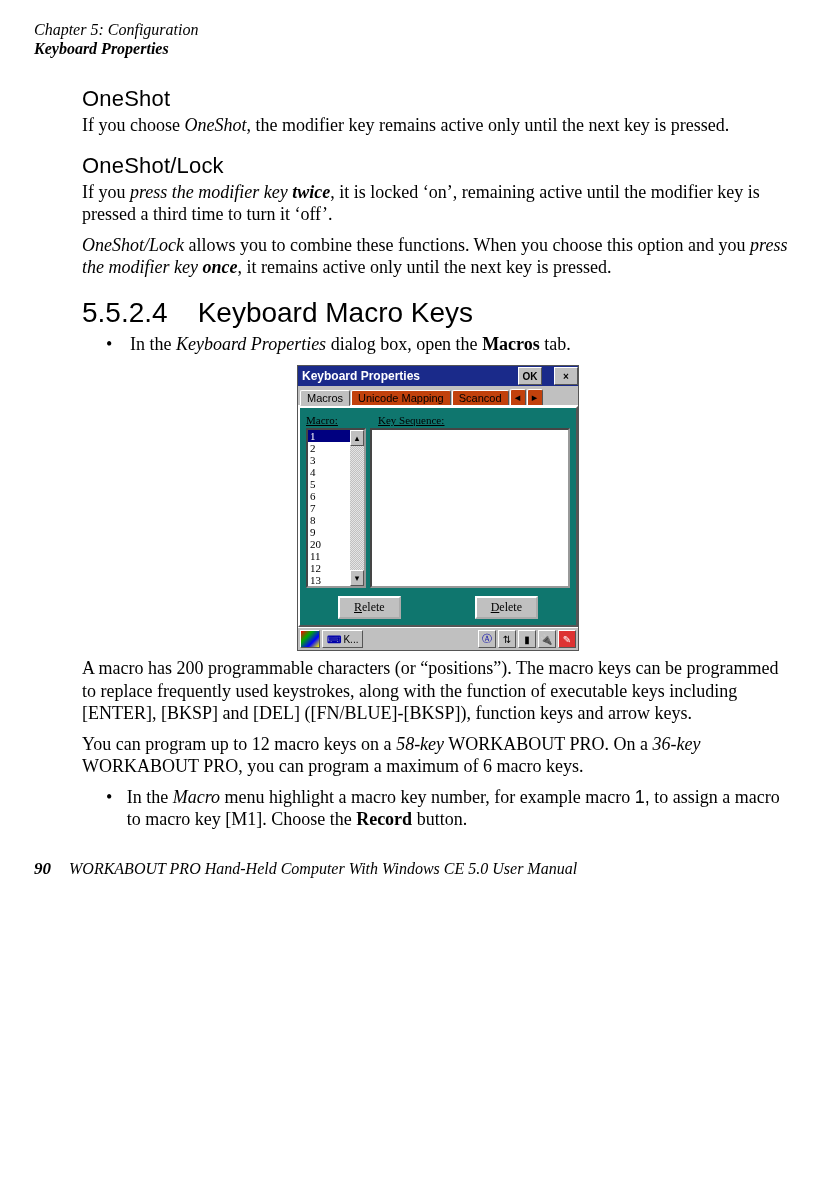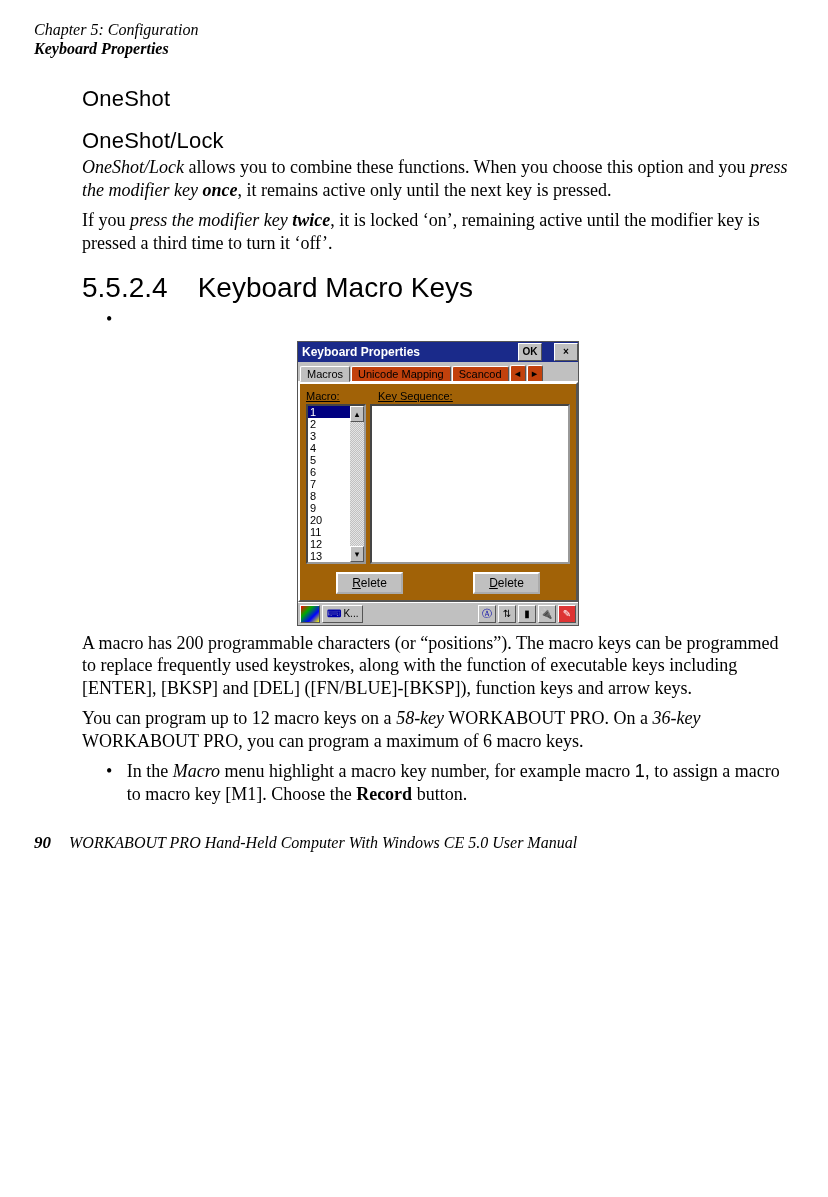--- a/index.html
+++ b/index.html
@@ -102,22 +102,23 @@
     margin-right:1px;
     border-top-left-radius:2px;border-top-right-radius:2px;
   }
   .tab:first-child { border-bottom:1px solid #c0c0c0; position:relative; top:1px; background:#c0c0c0;}
   .tab.scroll { width:10px; padding:1px 2px; display:flex;align-items:center;justify-content:center;}
   .panel {
     border:2px solid #c0c0c0;
     border-top-color:#fff;border-left-color:#fff;
     border-right-color:#555;border-bottom-color:#555;
     padding:6px;
-    background:#a16207;
+    background:#0f766e;
     box-sizing:border-box;
+    font-family:Liberation Serif, serif;
   }
   .labels {display:flex; gap:10px; font-size:11px; margin-bottom:2px;}
   .labels span { text-decoration:underline; }
   .columns {display:flex; gap:4px; height:160px;}
   .listbox {
     background:#fff;
     border:2px inset #999;
     width:60px;
     overflow:hidden;
     font-size:11px;
@@ -181,36 +182,42 @@
 
 <div class="page">
 
   <div class="header-running">
     <div class="chapter">Chapter 5: Configuration</div>
     <div class="section">Keyboard Properties</div>
   </div>
 
   <div class="indent">
     <h3 class="heading cond">OneShot</h3>
+    <p class="body-text">
+      <span>If you choose </span><span class="italic">OneShot</span><span>, the modifier key remains active only until the next key is pressed.</span>
+    </p>
 
     <h3 class="heading cond">OneShot/Lock</h3>
     <p class="body-text">
-      <span class="italic">OneShot/Lock</span><span> allows you to combine these functions. When you choose this option and you </span><span class="italic">press the modifier key </span><span class="biitalic">once</span><span>, it remains active only until the next key is pressed.</span>
+      <span>If you </span><span class="italic">press the modifier key </span><span class="biitalic">twice</span><span>, it is locked ‘on’, remaining active until the modifier key is pressed a third time to turn it ‘off’.</span>
     </p>
     <p class="body-text">
-      <span>If you </span><span class="italic">press the modifier key </span><span class="biitalic">twice</span><span>, it is locked ‘on’, remaining active until the modifier key is pressed a third time to turn it ‘off’.</span>
+      <span class="italic">OneShot/Lock</span><span> allows you to combine these functions. When you choose this option and you </span><span class="italic">press the modifier key </span><span class="biitalic">once</span><span>, it remains active only until the next key is pressed.</span>
     </p>
 
     <h2 class="numhead">
       <span>5.5.2.4</span>
       <span>Keyboard Macro Keys</span>
     </h2>
 
     <div class="bullet-row">
       <div class="dot">•</div>
+      <div>
+        <span>In the </span><span class="italic">Keyboard Properties</span><span> dialog box, open the </span><span class="bold">Macros</span><span> tab.</span>
+      </div>
     </div>
 
     <div class="screenshot-frame">
       <div class="titlebar">
         <span>Keyboard Properties</span>
         <span class="spacer"></span>
         <span class="btn">OK</span>
         <span class="btn">×</span>
       </div>
       <div class="tabrow">

